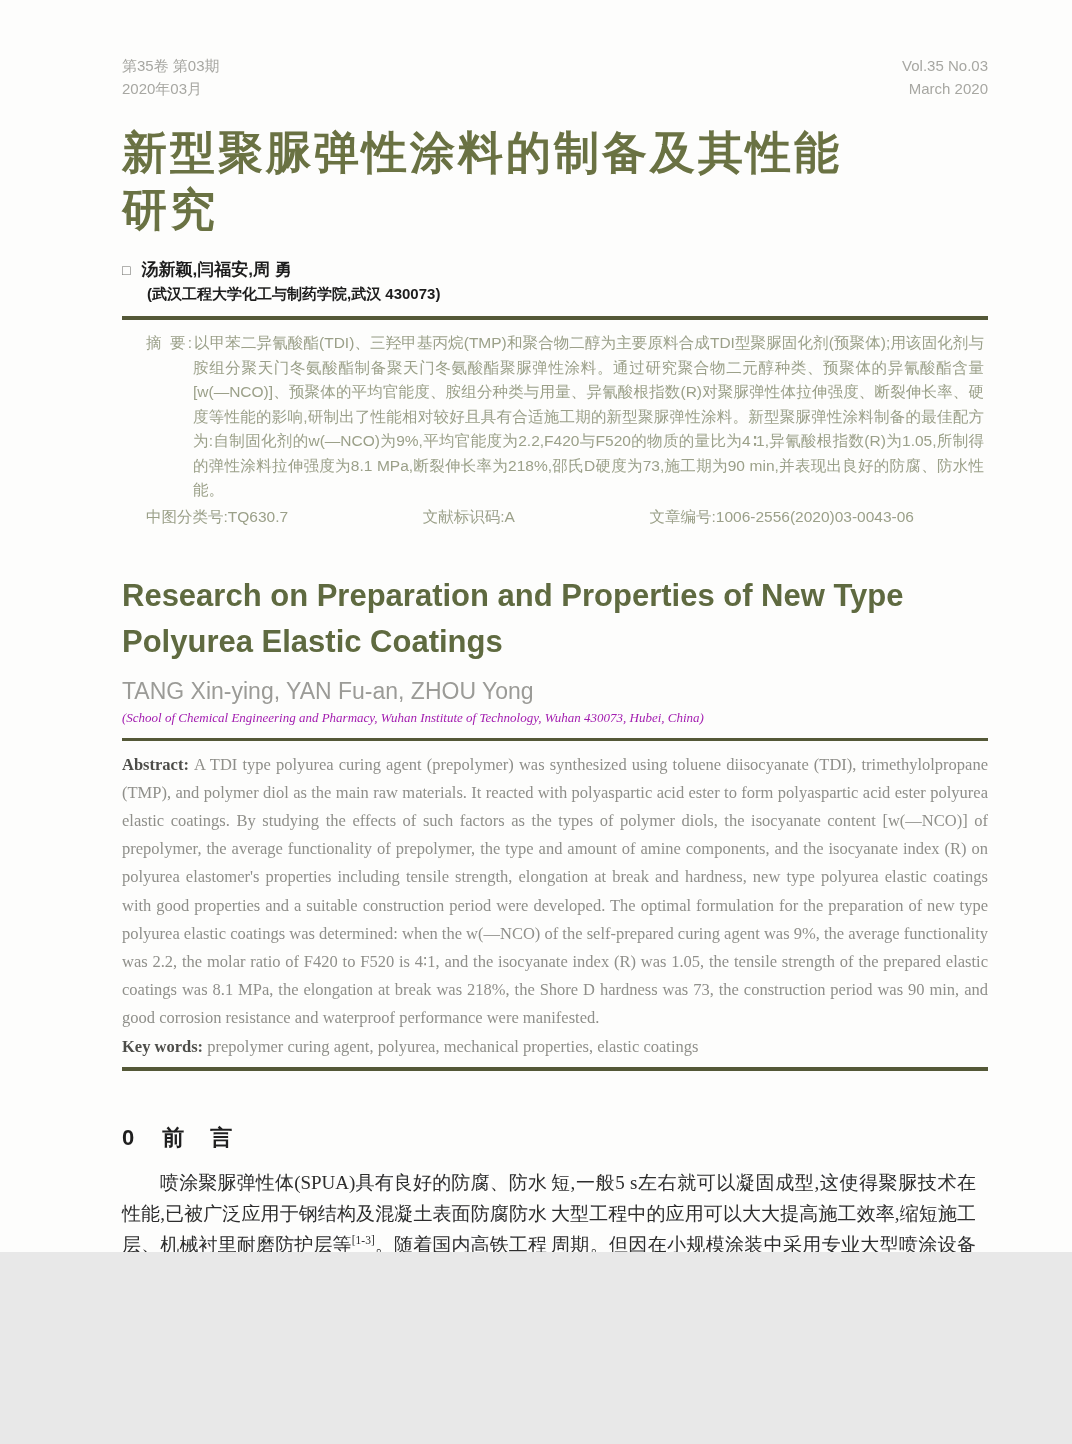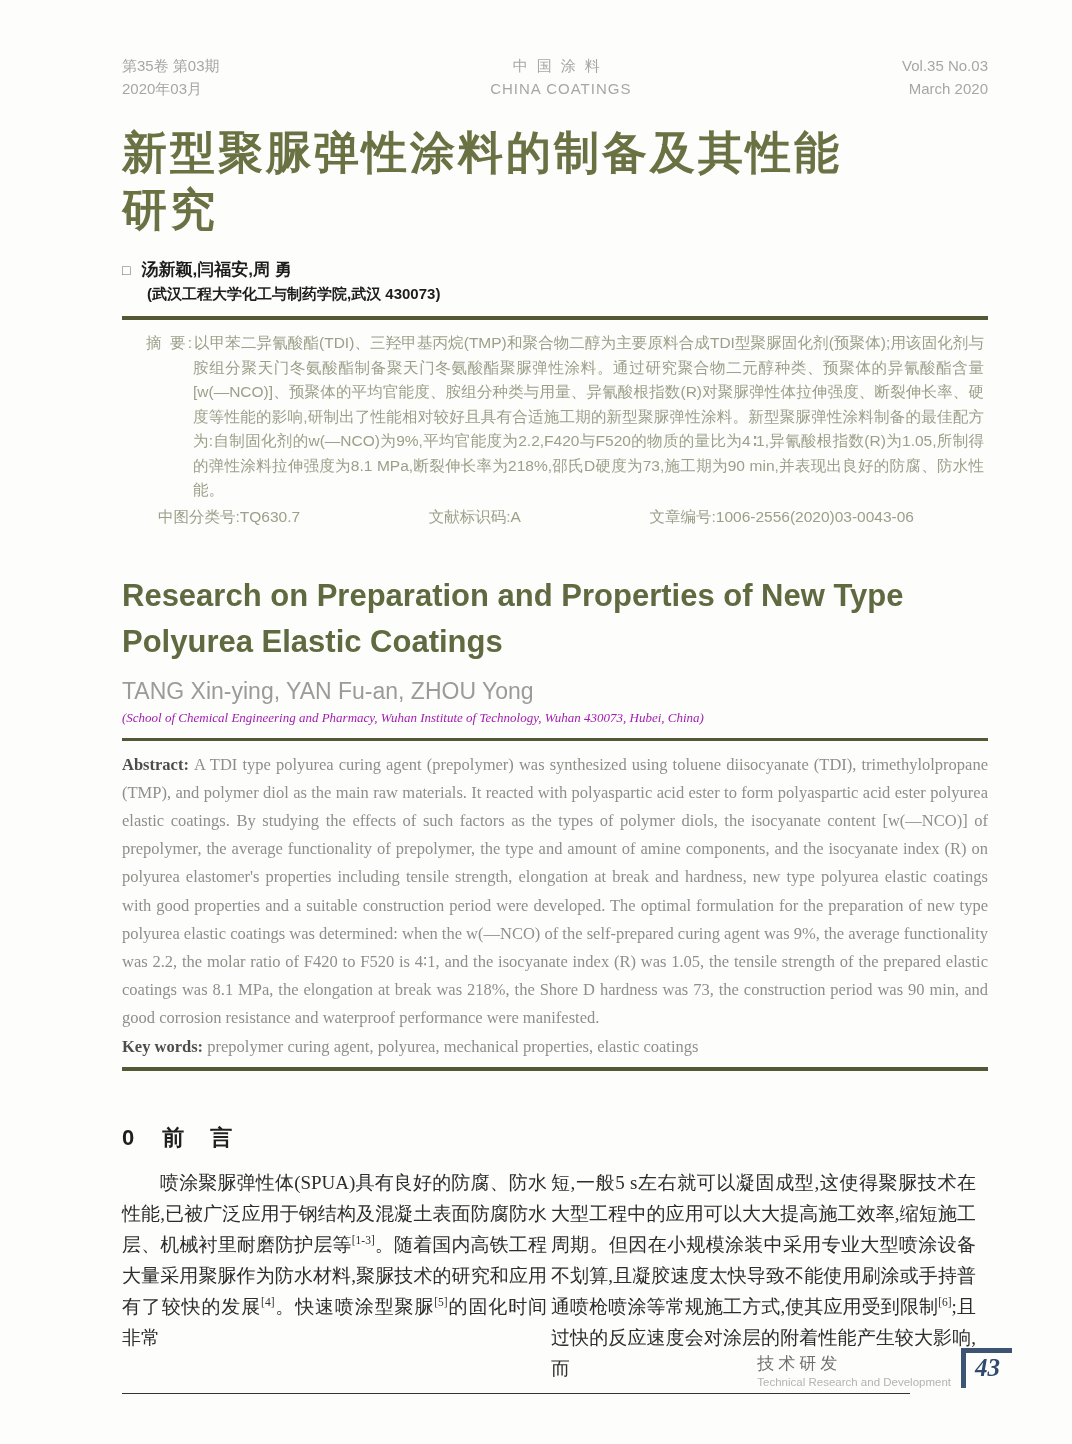--- a/index.html
+++ b/index.html
@@ -1,17 +1,17 @@
 <!DOCTYPE html>
 <html><head>
 <meta charset="utf-8">
 <style>
   html,body{margin:0;padding:0;background:#e8e8e8;}
   .page{
-    width:1072px;height:1444px;position:relative;background:#fdfdfc;
+    width:1072px;height:1252px;position:relative;background:#fdfdfc;
     margin:0 auto;overflow:hidden;
     font-family:"Liberation Sans",sans-serif;
   }
   .content{position:absolute;left:122px;top:0;width:866px;}
 
   
   .journal-header{margin-top:54px;display:flex;justify-content:space-between;
     color:#a7a7a2;font-size:15px;line-height:23px;}
   .jh-left{text-align:left;}
   .jh-center{text-align:center;}
@@ -30,21 +30,21 @@
 
   .rule-thick{margin-top:12px;height:4px;background:#545837;}
   .rule-thin{margin-top:12px;height:2.5px;background:#545837;}
 
   
   .abs-cn{margin-top:11px;margin-left:24px;margin-right:4px;
     font-size:15.5px;line-height:24.5px;color:#9ba089;text-align:justify;
     padding-left:47px;text-indent:-47px;}
   .abs-cn .abs-label{letter-spacing:2px;}
   .kw-cn{margin-left:24px;font-size:15.5px;line-height:24.5px;color:#9ba089;}
-  .meta-row{margin-top:2px;margin-left:36px;margin-right:74px;display:flex;
+  .meta-row{margin-top:2px;margin-left:24px;margin-right:74px;display:flex;
     justify-content:space-between;font-size:15.5px;line-height:24.5px;color:#9ba089;}
 
   
   .title-en{margin-top:44px;font-size:31px;font-weight:700;color:#5f6a40;line-height:46px;}
   .byline-en{margin-top:13px;color:#9b9b97;font-size:23px;}
   .affil-en{margin-top:5px;font-family:"Liberation Serif",serif;font-style:italic;
     color:#a21caf;font-size:13px;}
   .abs-en{margin-top:10px;font-family:"Liberation Serif",serif;font-size:16.5px;
     line-height:28.2px;color:#8f8f8a;text-align:justify;}
   .abs-en b{color:#4d4d49;}
@@ -80,24 +80,20 @@
 </head>
 <body>
 
 <div class="page">
   <div class="content">
 
     <div class="journal-header">
       <div class="jh-left">
         <div>第35卷 第03期</div>
         <div>2020年03月</div>
-      </div>
-      <div class="jh-center">
-        <div class="jh-cn-title">中国涂料</div>
-        <div class="jh-en-title">CHINA COATINGS</div>
       </div>
       <div class="jh-right">
         <div>Vol.35 No.03</div>
         <div>March 2020</div>
       </div>
     </div>
 
 
     <div class="title-cn">
       <div>新型聚脲弹性涂料的制备及其性能</div>

